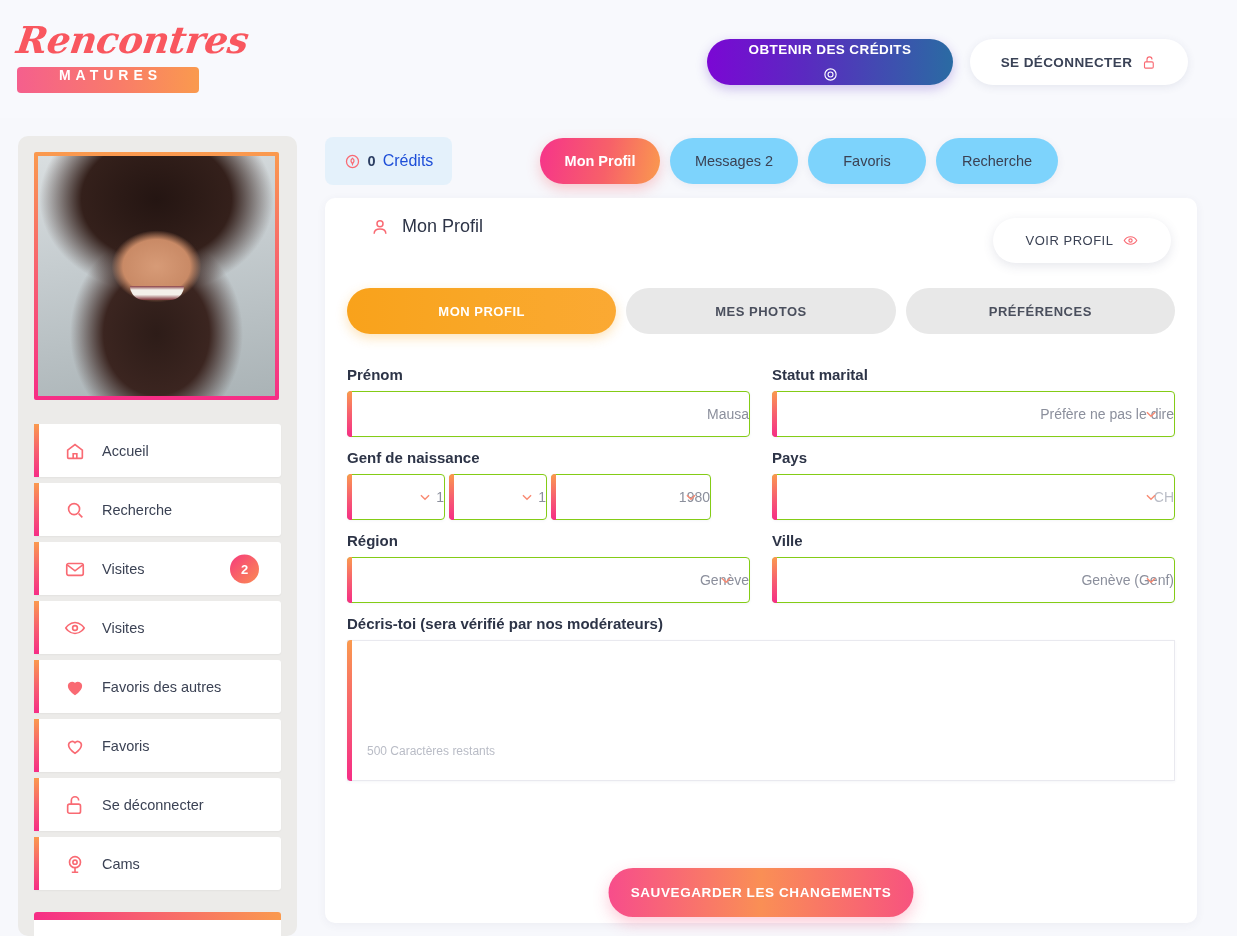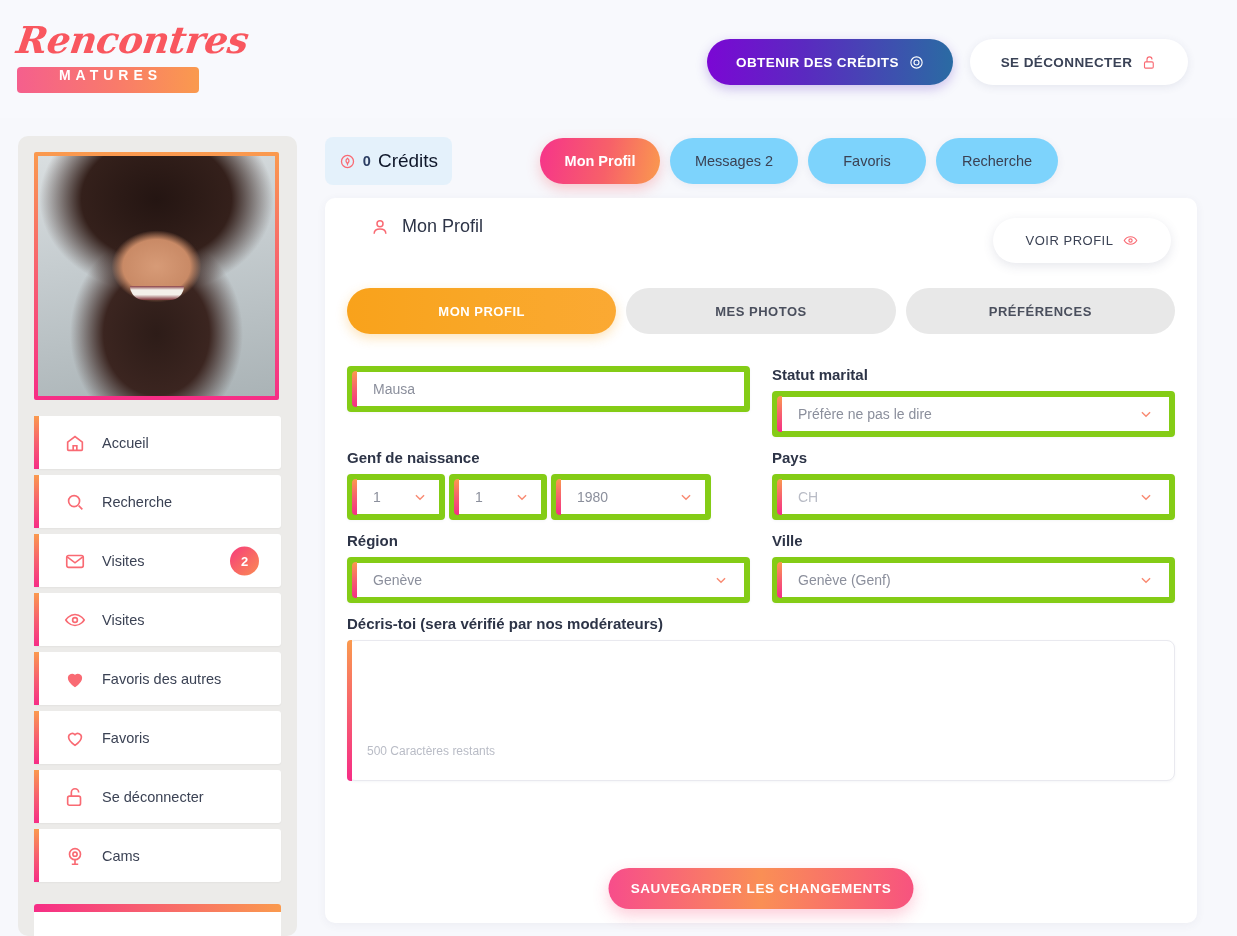--- a/index.html
+++ b/index.html
@@ -36,20 +36,21 @@
   }
 
   .btn-credits {
     position: absolute; left: 707px; top: 39px;
     width: 246px; height: 46px; border-radius: 23px;
     background: linear-gradient(90deg, #7b07d4 0%, #5a2ac0 40%, #2a6ba3 100%);
     color: #fff; border: none; cursor: pointer;
     font-size: 13.5px; font-weight: bold; letter-spacing: 0.4px;
     display: flex; align-items: center; justify-content: center; gap: 10px;
     box-shadow: 0 4px 12px rgba(90,42,192,0.28);
+    flex-direction: column;
   }
   .btn-logout {
     position: absolute; left: 970px; top: 39px;
     width: 218px; height: 46px; border-radius: 23px;
     background: #ffffff; color: #3a4256; border: none; cursor: pointer;
     font-size: 13.5px; font-weight: bold; letter-spacing: 0.4px;
     display: flex; align-items: center; justify-content: center; gap: 10px;
     box-shadow: 0 2px 9px rgba(60,70,110,0.10);
   }
 
@@ -75,21 +76,21 @@
       linear-gradient(170deg, #d9dee0 0%, #c6cdd0 40%, #aab3b6 100%);
     position: relative; overflow: hidden;
   }
   .avatar-photo::after {
     content: ""; position: absolute; left: 50%; top: 54%;
     width: 54px; height: 14px; transform: translateX(-50%);
     border-radius: 0 0 28px 28px;
     background: linear-gradient(180deg,#8a3f44 0%,#f3f0ea 28%,#f3f0ea 62%,#7d3238 100%);
   }
 
-  .menu { margin-top: 16px; }
+  .menu { margin-top: 24px; }
   .menu-item {
     position: relative; height: 53px; margin-bottom: 6px;
     background: #ffffff; border-radius: 3px;
     display: flex; align-items: center; cursor: pointer;
     padding-left: 30px;
     box-shadow: 0 1px 2px rgba(0,0,0,0.04);
   }
   .menu-item::before {
     content: ""; position: absolute; left: 0; top: 0; bottom: 0; width: 5px;
     background: linear-gradient(180deg, #fa9a4e 0%, #f7606f 50%, #f62d86 100%);
@@ -114,21 +115,21 @@
 
   
   .credits-pill {
     position: absolute; left: 325px; top: 137px;
     width: 127px; height: 48px; border-radius: 8px;
     background: #e4f1fb;
     display: flex; align-items: center; justify-content: center; gap: 7px;
     cursor: pointer;
   }
   .credits-count { font-size: 14.5px; font-weight: bold; color: #2c3e63; }
-  .credits-word  { font-size: 19px; color: #0f172a; }
+  .credits-word  { font-size: 16px; color: #1d4ed8; }
 
   .tabs { position: absolute; left: 540px; top: 138px; display: flex; gap: 10px; }
   .tab {
     height: 46px; border-radius: 23px; background: #7dd3fc; border: none;
     color: #3b4254; font-size: 14.5px; cursor: pointer;
     display: flex; align-items: center; justify-content: center;
     box-shadow: 0 2px 8px rgba(60,70,110,0.08);
   }
   .tab.active {
     background: linear-gradient(100deg, #f6348a 0%, #f76069 55%, #fa9a4e 100%);
@@ -181,23 +182,24 @@
   
   .form { position: absolute; left: 22px; top: 168px; width: 828px; }
   .row { display: flex; gap: 22px; margin-bottom: 12px; }
   .col { flex: 1; min-width: 0; }
   .field-label {
     font-size: 15px; color: #2d3447; font-weight: bold;
     margin-bottom: 8px; display: block;
   }
   .ctrl {
     position: relative; height: 46px; background: #fff;
-    border: 6px solid #84cc16; border-radius: 4px;
+    border: 1px solid #84cc16; border-radius: 4px;
     display: flex; align-items: center;
     box-shadow: 0 1px 3px rgba(60,70,110,0.05);
+    justify-content: flex-end;
   }
   .ctrl::before {
     content: ""; position: absolute; left: -1px; top: -1px; bottom: -1px; width: 5px;
     border-radius: 4px 0 0 4px;
     background: linear-gradient(180deg, #fa9a4e 0%, #f7606f 50%, #f62d86 100%);
   }
   .ctrl-text {
     padding-left: 20px; font-size: 14px; color: #8b8f9c;
     white-space: nowrap; overflow: hidden; text-overflow: ellipsis;
   }
@@ -206,36 +208,36 @@
     position: absolute; right: 16px; top: 50%; transform: translateY(-50%);
     width: 14px; height: 14px; color: #f98a72; pointer-events: none;
   }
   .dob { display: flex; gap: 4px; }
   .dob .ctrl.d1 { width: 98px; } .dob .ctrl.d2 { width: 98px; }
   .dob .ctrl.d3 { width: 160px; }
   .dob .chev { right: 12px; }
 
   .ta-wrap {
     position: relative; height: 141px; background: #fff;
-    border: 1px solid #e9e9ef; border-radius: 8px;
+    border: 1px solid #e9e9ef; border-radius: 0;
     box-shadow: 0 1px 3px rgba(60,70,110,0.05);
   }
   .ta-wrap::before {
     content: ""; position: absolute; left: -1px; top: -1px; bottom: -1px; width: 5px;
     border-radius: 4px 0 0 4px;
     background: linear-gradient(180deg, #fa9a4e 0%, #f7606f 50%, #f62d86 100%);
   }
   .ta-counter {
     position: absolute; left: 19px; bottom: 22px;
     font-size: 12px; color: #b9bcc6;
   }
 
   .btn-save {
     position: absolute; left: 50%; top: 670px; transform: translateX(-50%);
-    width: 305px; height: 41px; border-radius: 25px; border: none; cursor: pointer;
+    width: 305px; height: 49px; border-radius: 25px; border: none; cursor: pointer;
     background: linear-gradient(90deg, #f74d8b 0%, #fa8f55 50%, #f7537f 100%);
     color: #ffffff; font-size: 13.5px; font-weight: bold; letter-spacing: 0.6px;
     box-shadow: 0 6px 16px rgba(247,83,127,0.30);
   }
 </style>
 </head>
 <body>
 
 <div class="header">
   <div class="logo">
@@ -378,20 +380,21 @@
   <div class="subtabs">
     <button class="subtab active">MON PROFIL</button>
     <button class="subtab">MES PHOTOS</button>
     <button class="subtab">PRÉFÉRENCES</button>
   </div>
 
   <div class="form">
 
     <div class="row">
       <div class="col">
+        <label class="field-label">Prénom</label>
         <div class="ctrl">
           <span class="ctrl-text">Mausa</span>
         </div>
       </div>
       <div class="col">
         <label class="field-label">Statut marital</label>
         <div class="ctrl">
           <span class="ctrl-text">Préfère ne pas le dire</span>
           <svg class="chev" viewBox="0 0 24 24" fill="none" stroke="currentColor" stroke-width="2.4">
               <path d="M5 9l7 7 7-7"></path>

